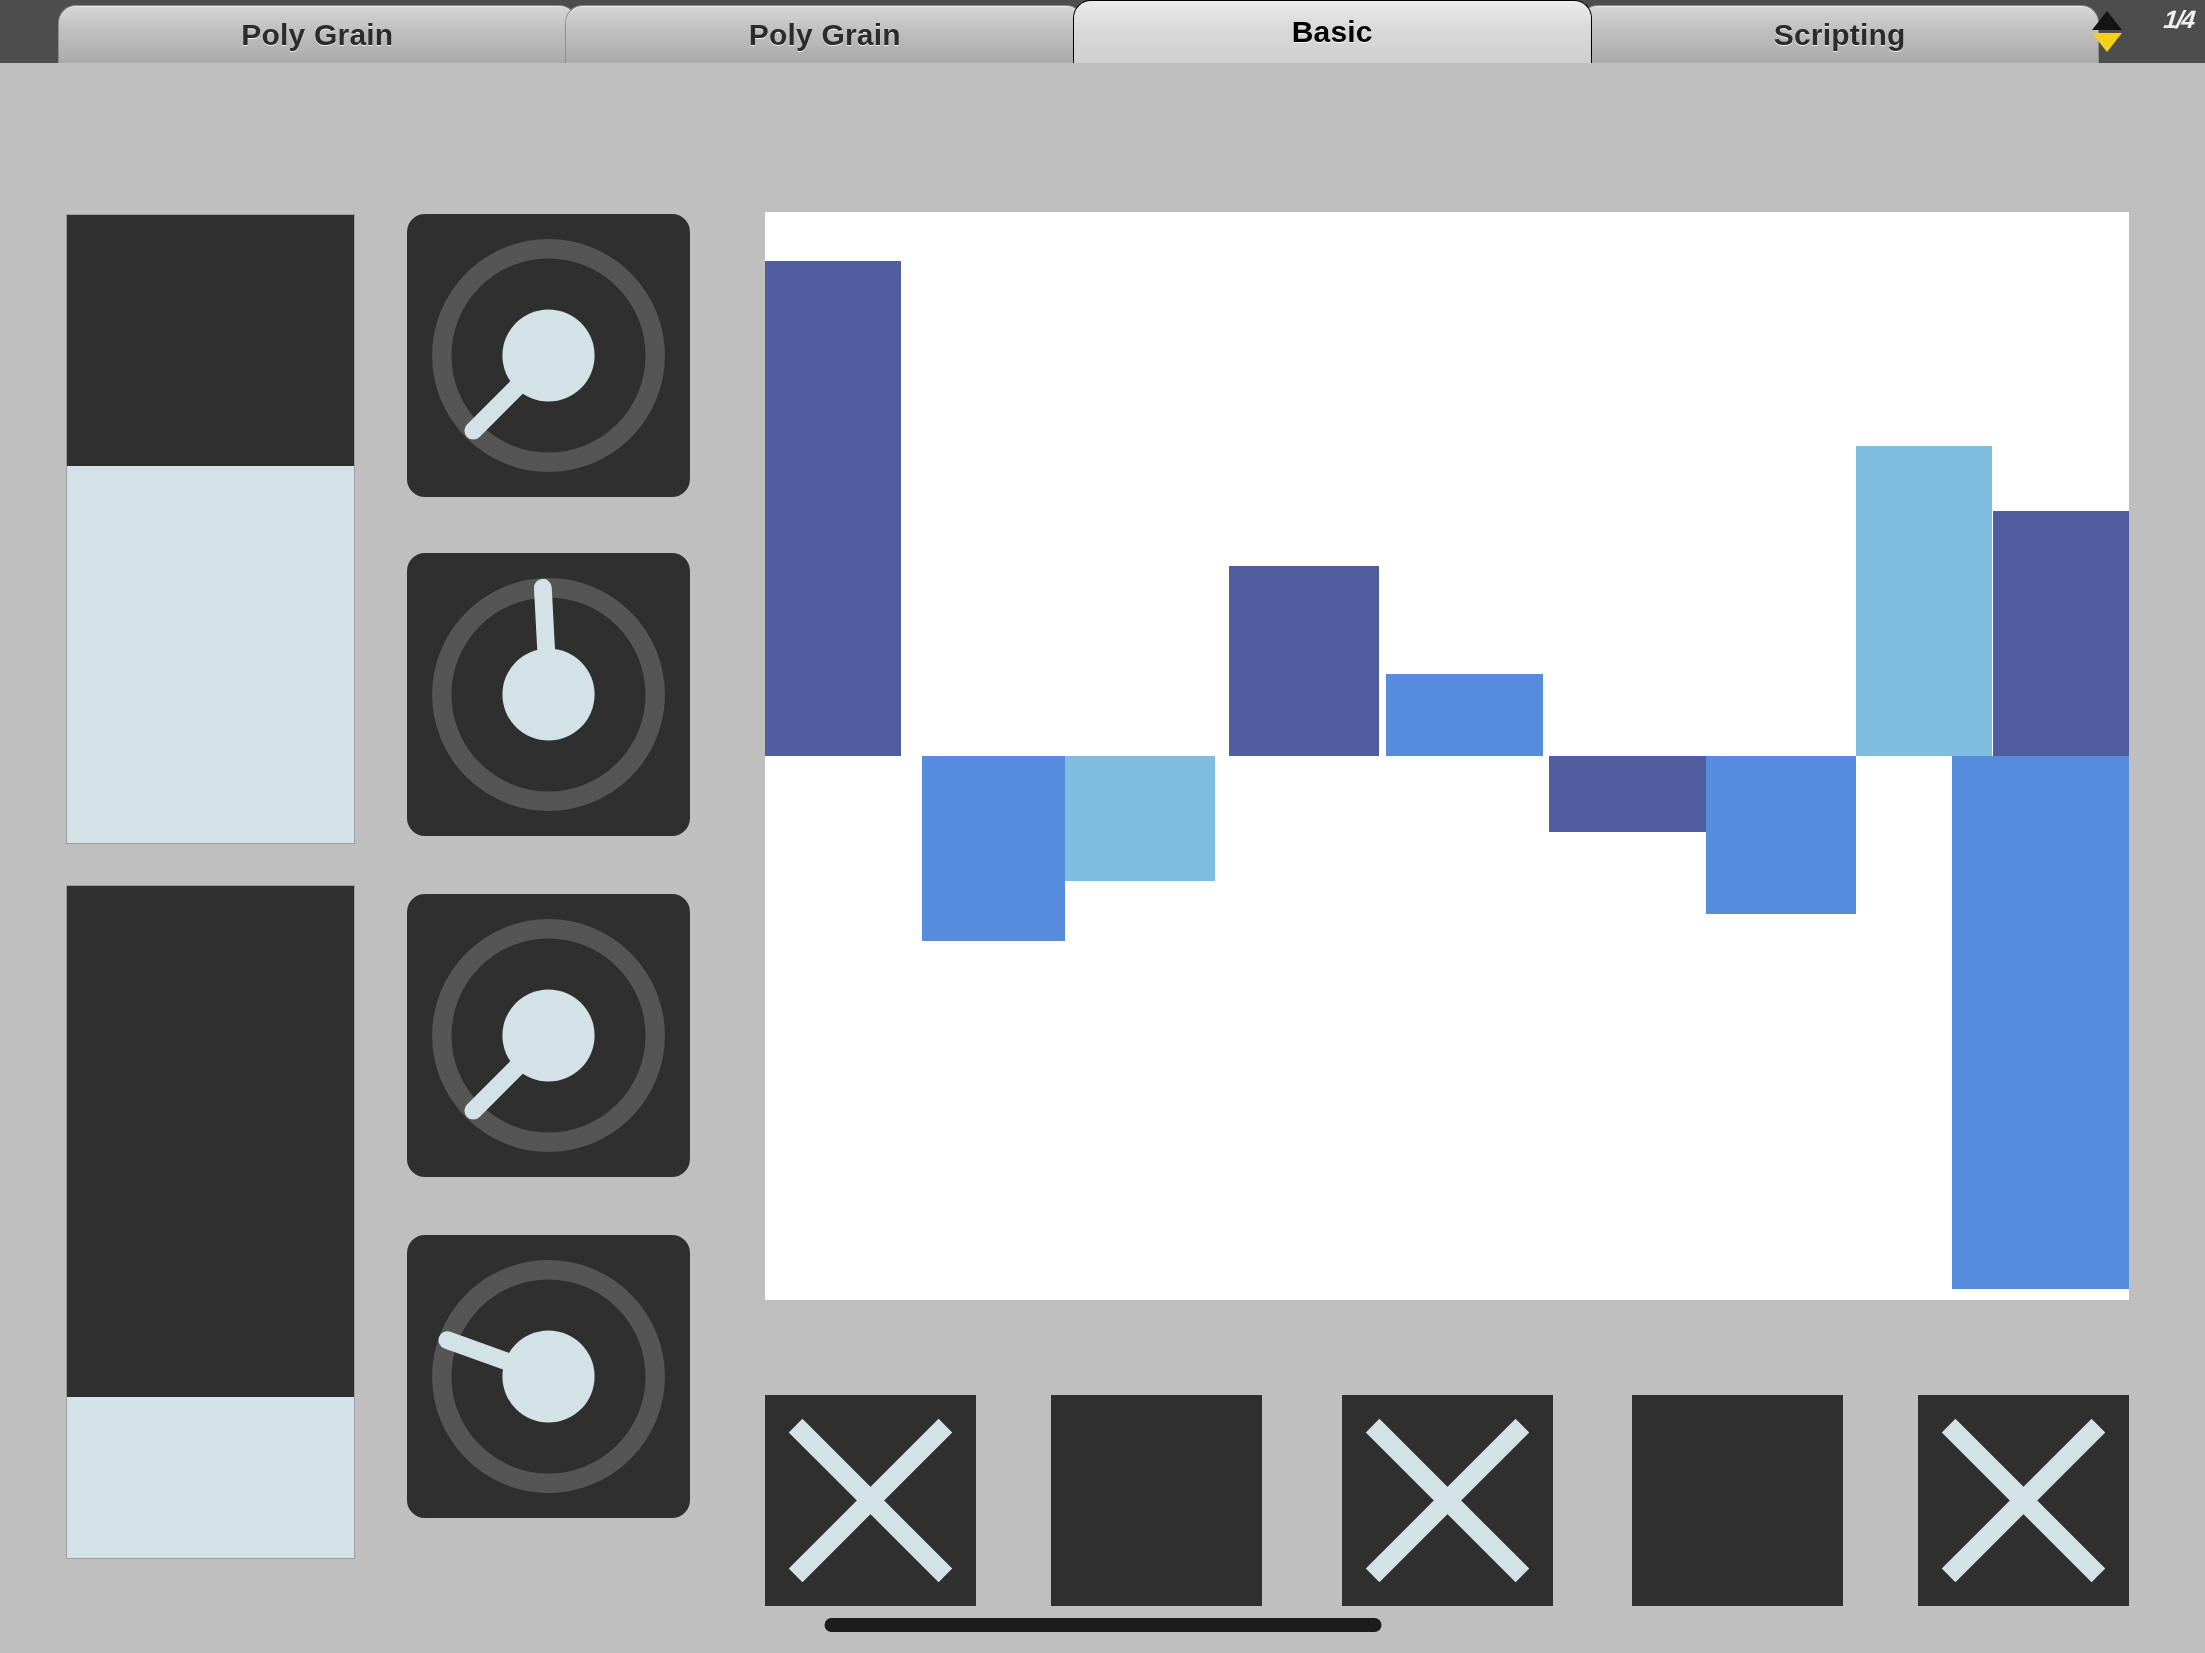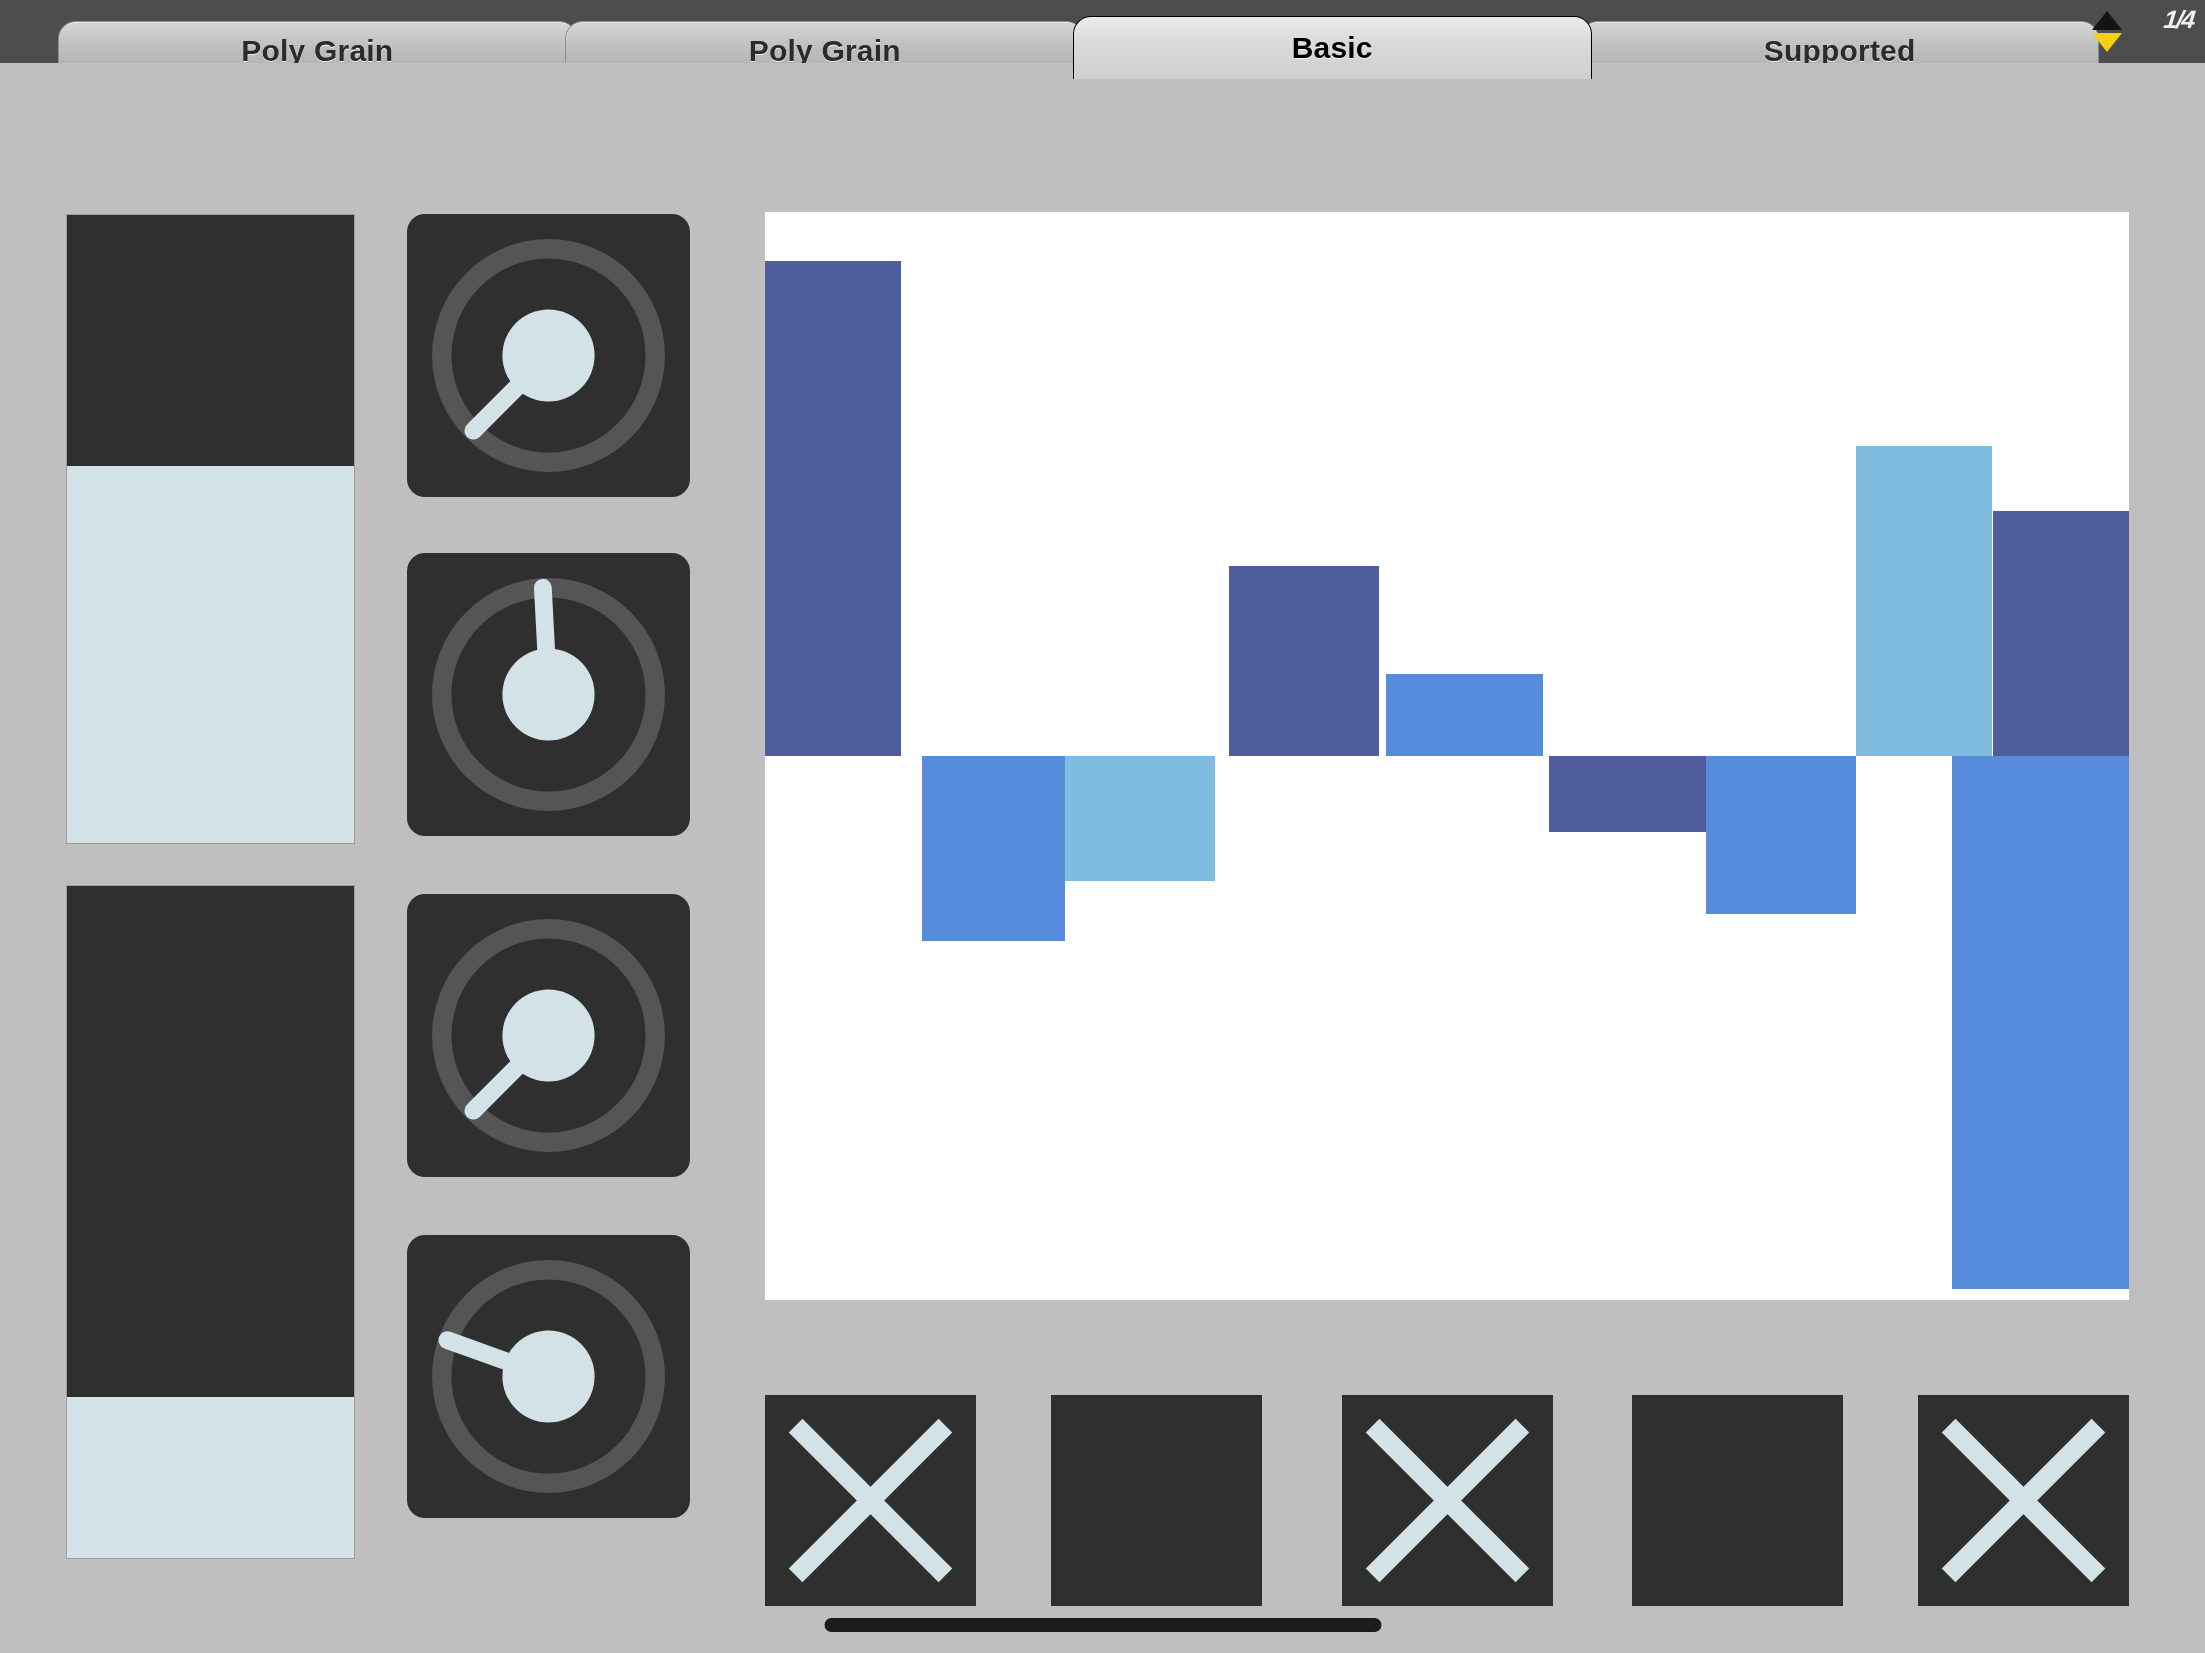--- a/index.html
+++ b/index.html
@@ -10,21 +10,21 @@
     font-family: "Liberation Sans", sans-serif;
   }
 
   
   #tabbar {
     position: absolute; left: 0; top: 0;
     width: 2205px; height: 63px;
     background: #4d4d4d;
   }
   #tabbar-strip {
-    position: absolute; left: 0; top: 16px;
+    position: absolute; left: 0; top: 0;
     height: 63px; width: 2099px;
     display: flex; align-items: flex-end;
   }
   .tab {
     position: relative;
     height: 58px;
     margin-top: 4.8px;
     display: flex; align-items: center; justify-content: center;
     border-radius: 18px 18px 0 0;
     background: linear-gradient(180deg,#d6d6d6 0%,#c0c0c0 42%,#aaaaaa 100%);
@@ -149,21 +149,21 @@
     <div class="tab">
         <span>Poly Grain</span>
       </div>
     <div class="tab">
         <span>Poly Grain</span>
       </div>
     <div class="tab active">
         <span>Basic</span>
       </div>
     <div class="tab">
-        <span>Supported</span>
+        <span>Scripting</span>
       </div>
   </div>
 
   <div id="tab-stepper">
     <div class="tri-up"></div>
     <div class="tri-down"></div>
   </div>
   <div id="tab-count">1/4</div>
 </div>
 

